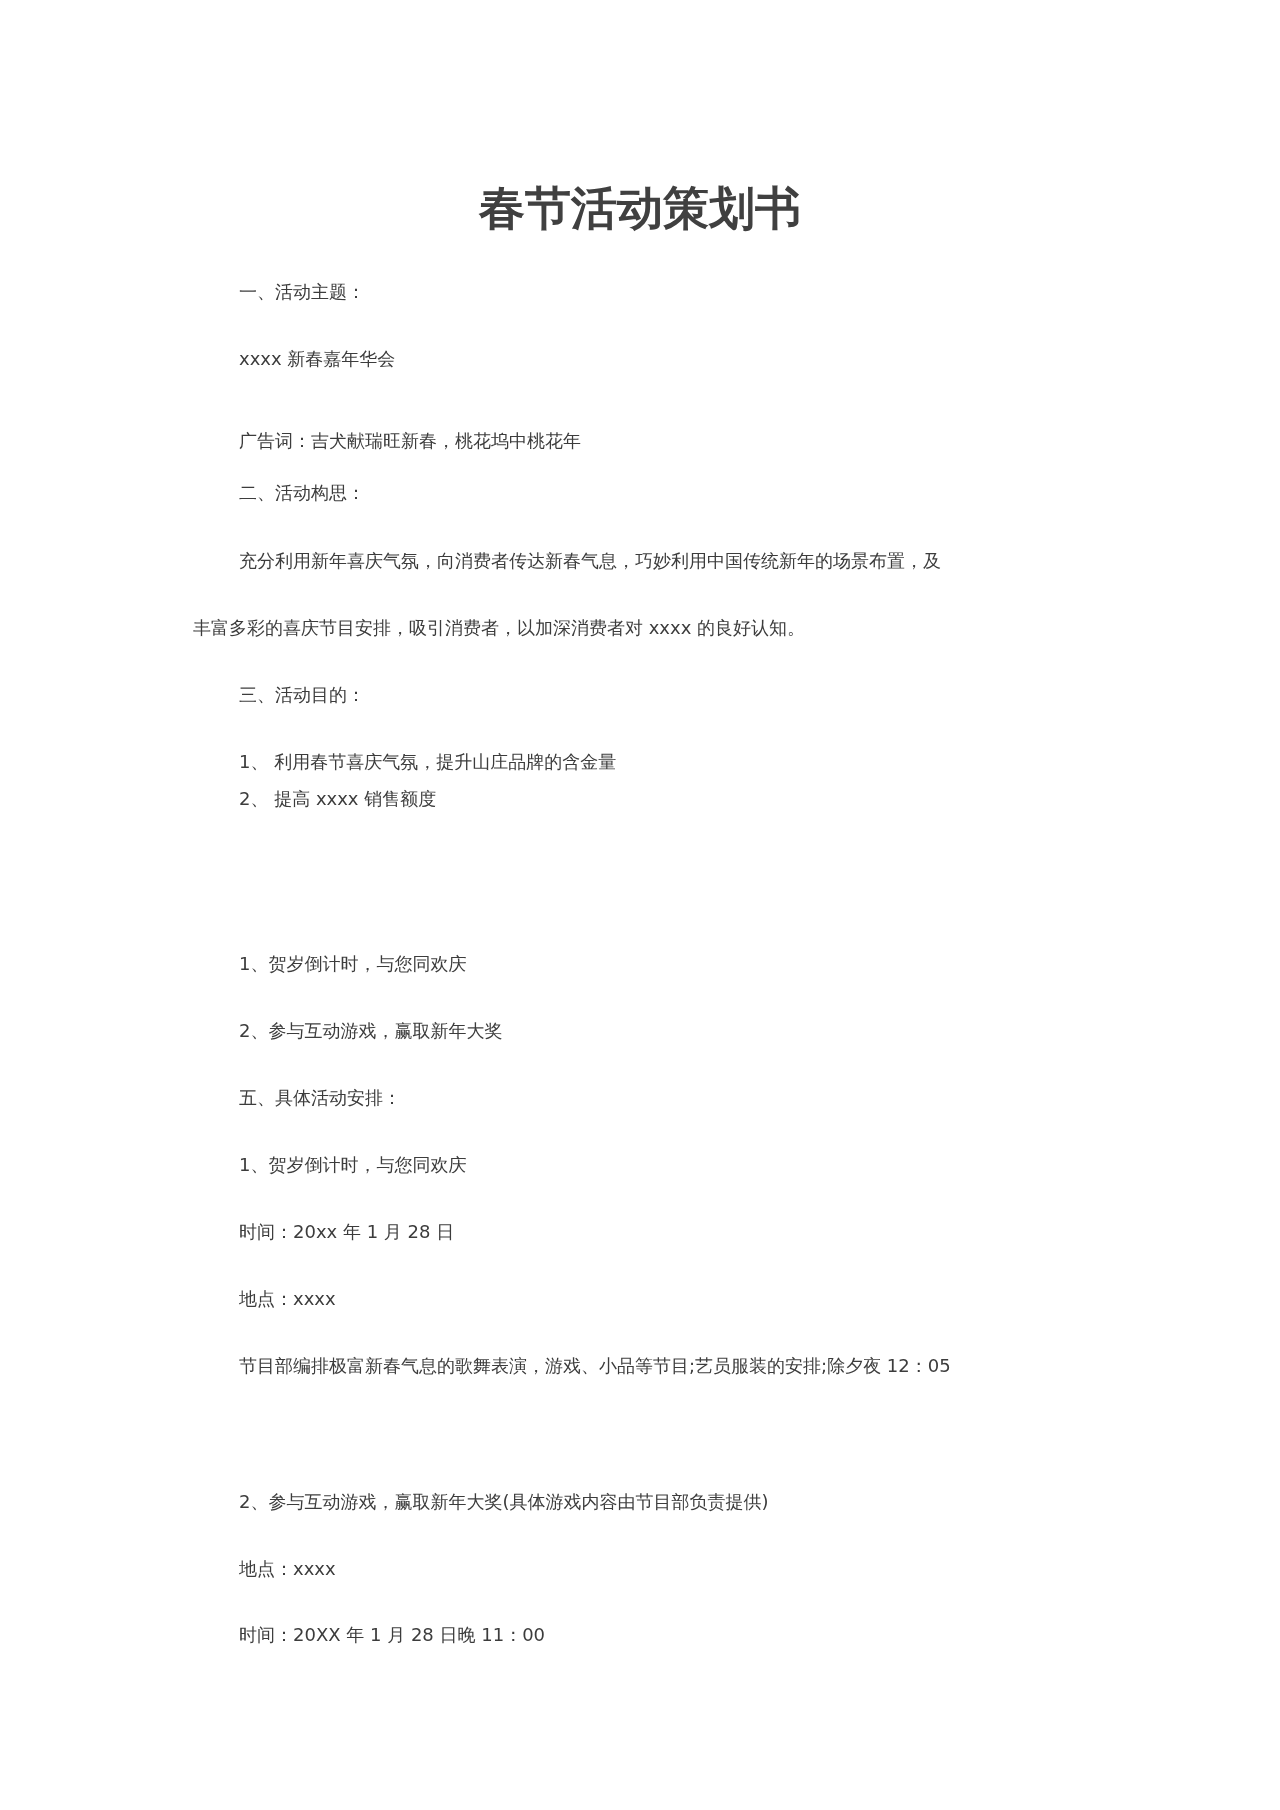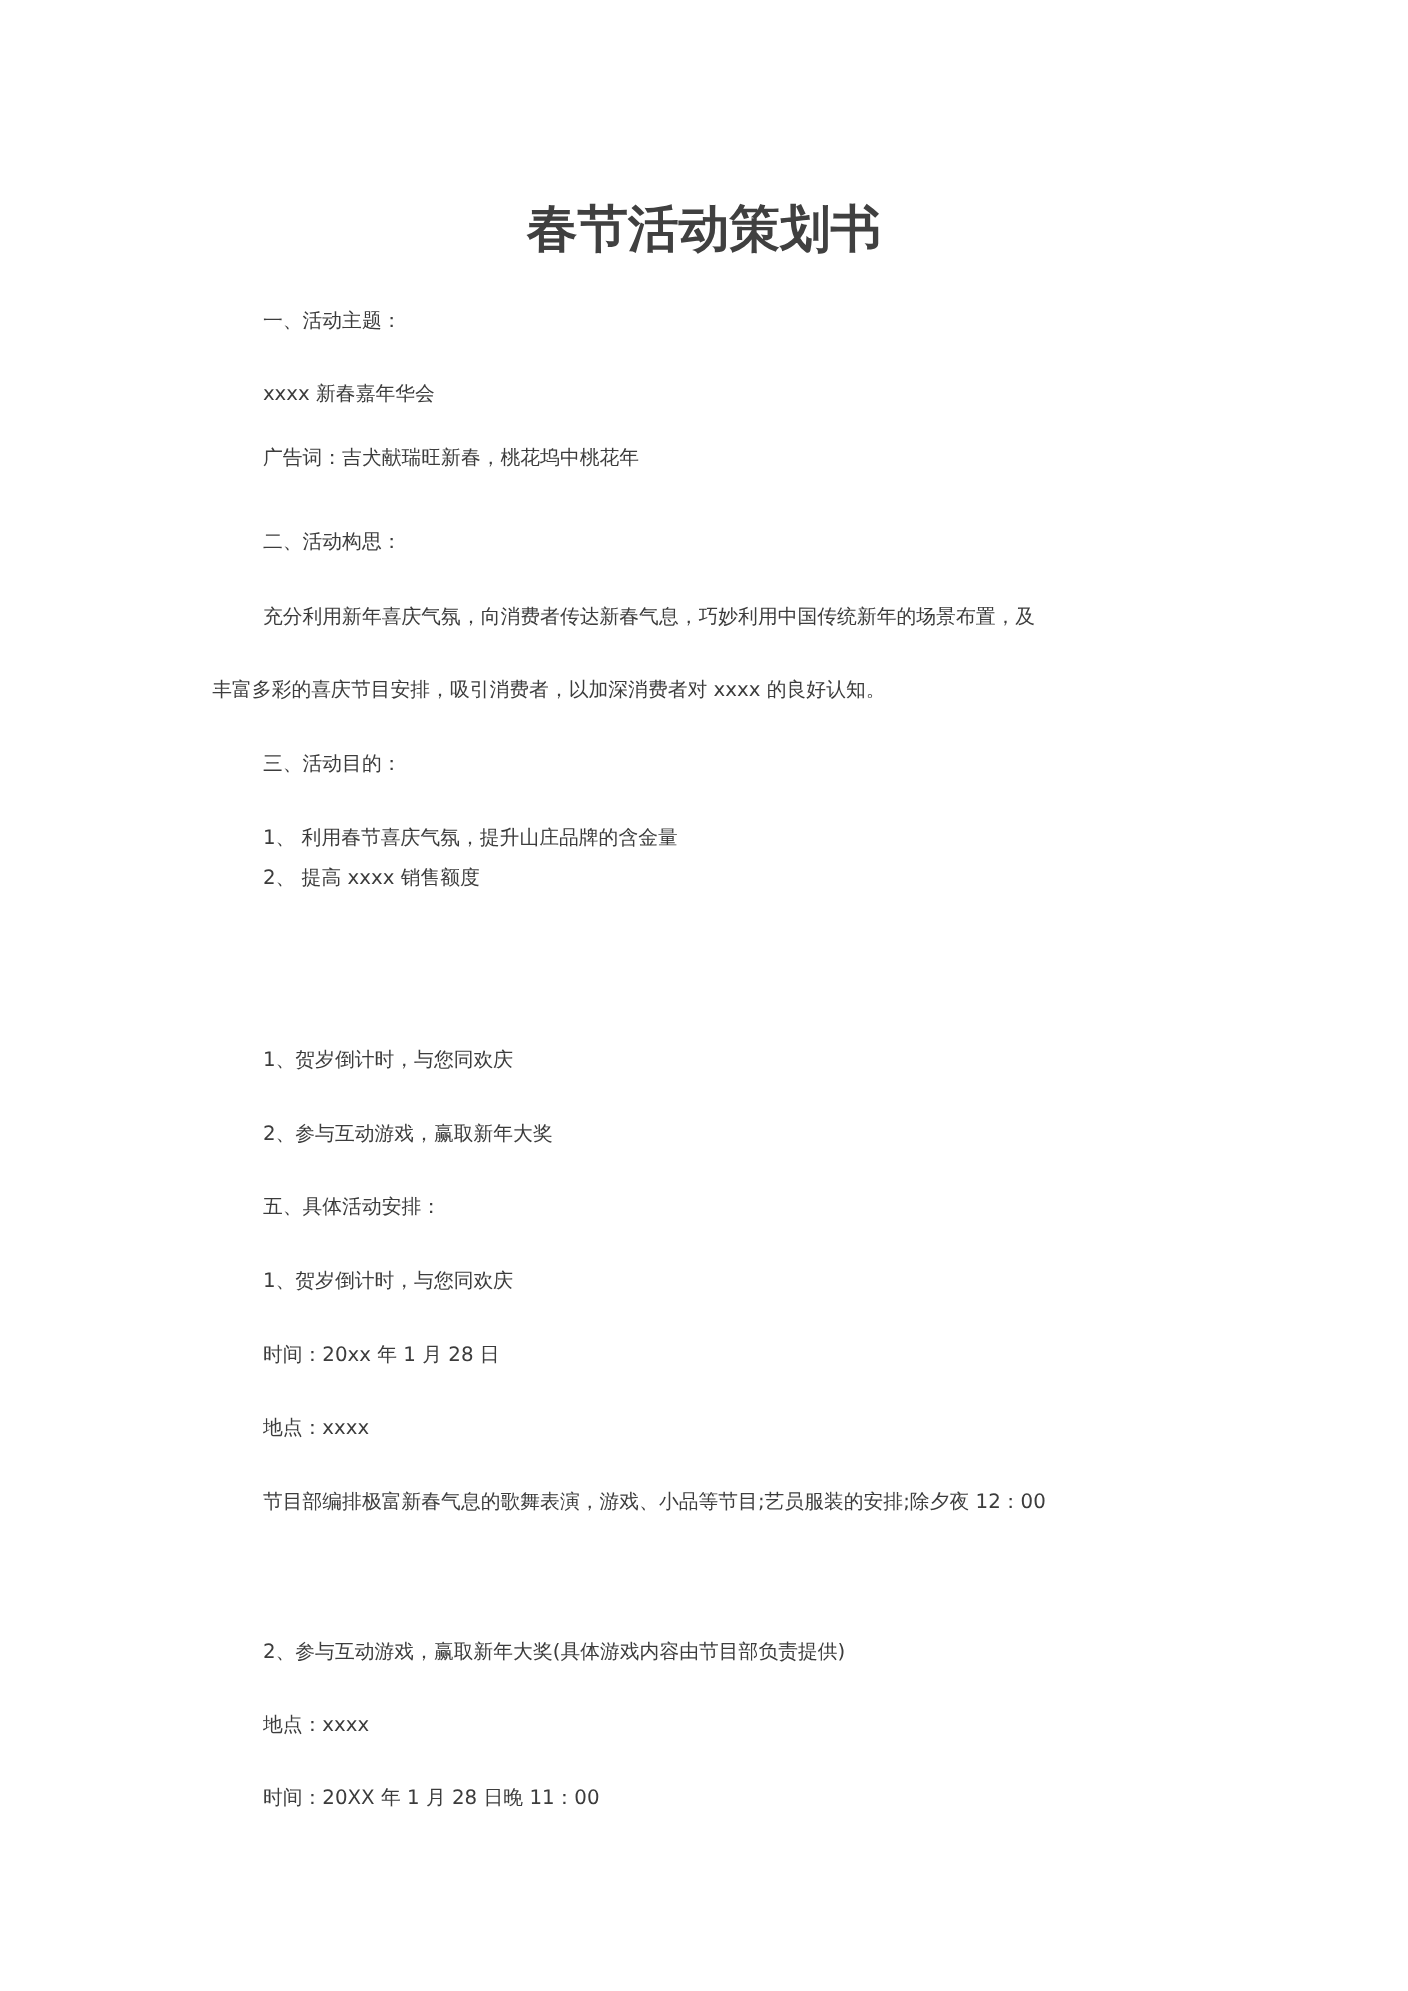--- a/index.html
+++ b/index.html
@@ -13,30 +13,30 @@
   .indent { left: 239px; }
 </style>
 </head>
 <body>
 
 <div class="page">
   <div class="title">春节活动策划书</div>
 
   <div class="line indent" style="top:277px">一、活动主题：</div>
   <div class="line indent" style="top:344px">xxxx 新春嘉年华会</div>
-  <div class="line indent" style="top:402px">广告词：吉犬献瑞旺新春，桃花坞中桃花年</div>
+  <div class="line indent" style="top:426px">广告词：吉犬献瑞旺新春，桃花坞中桃花年</div>
   <div class="line indent" style="top:478px">二、活动构思：</div>
   <div class="line indent" style="top:546px">充分利用新年喜庆气氛，向消费者传达新春气息，巧妙利用中国传统新年的场景布置，及</div>
   <div class="line" style="top:613px">丰富多彩的喜庆节目安排，吸引消费者，以加深消费者对 xxxx 的良好认知。</div>
   <div class="line indent" style="top:680px">三、活动目的：</div>
   <div class="line indent" style="top:747px">1、  利用春节喜庆气氛，提升山庄品牌的含金量</div>
   <div class="line indent" style="top:784px">2、  提高 xxxx 销售额度</div>
   <div class="line indent" style="top:949px">1、贺岁倒计时，与您同欢庆</div>
   <div class="line indent" style="top:1016px">2、参与互动游戏，赢取新年大奖</div>
   <div class="line indent" style="top:1083px">五、具体活动安排：</div>
   <div class="line indent" style="top:1150px">1、贺岁倒计时，与您同欢庆</div>
   <div class="line indent" style="top:1217px">时间：20xx 年 1 月 28 日</div>
   <div class="line indent" style="top:1284px">地点：xxxx</div>
-  <div class="line indent" style="top:1351px">节目部编排极富新春气息的歌舞表演，游戏、小品等节目;艺员服装的安排;除夕夜 12：00</div>
+  <div class="line indent" style="top:1351px">节目部编排极富新春气息的歌舞表演，游戏、小品等节目;艺员服装的安排;除夕夜 12：05</div>
   <div class="line indent" style="top:1487px">2、参与互动游戏，赢取新年大奖(具体游戏内容由节目部负责提供)</div>
   <div class="line indent" style="top:1554px">地点：xxxx</div>
   <div class="line indent" style="top:1620px">时间：20XX 年 1 月 28 日晚 11：00</div>
 </div>
 
 </body></html>

